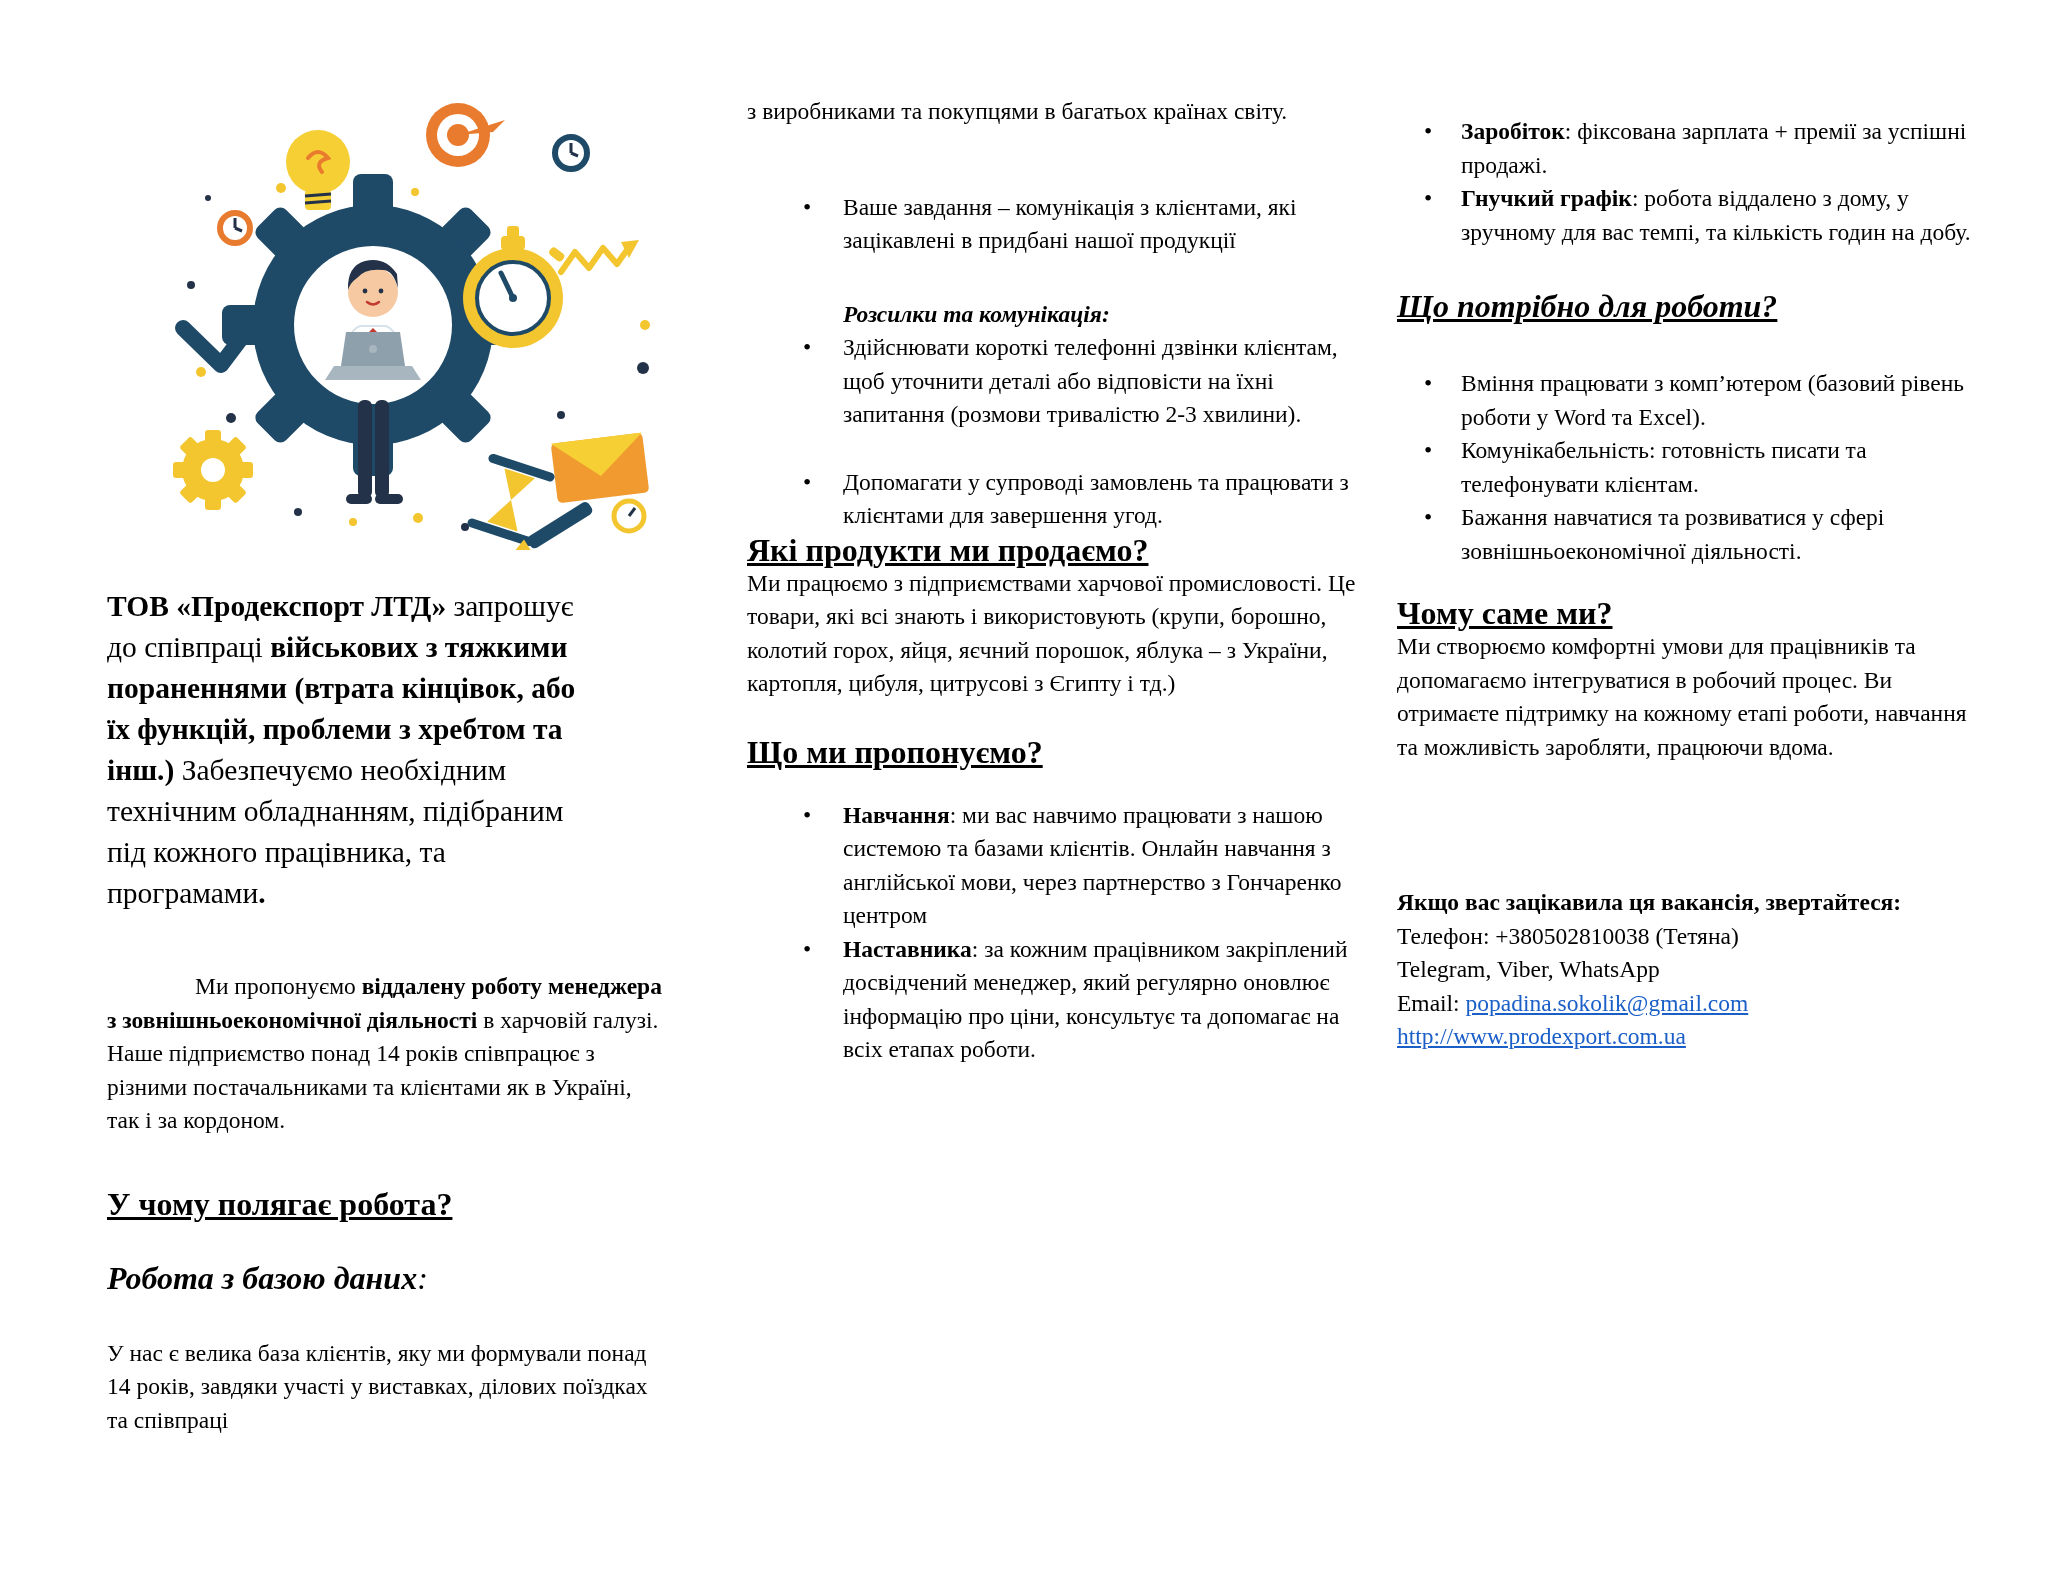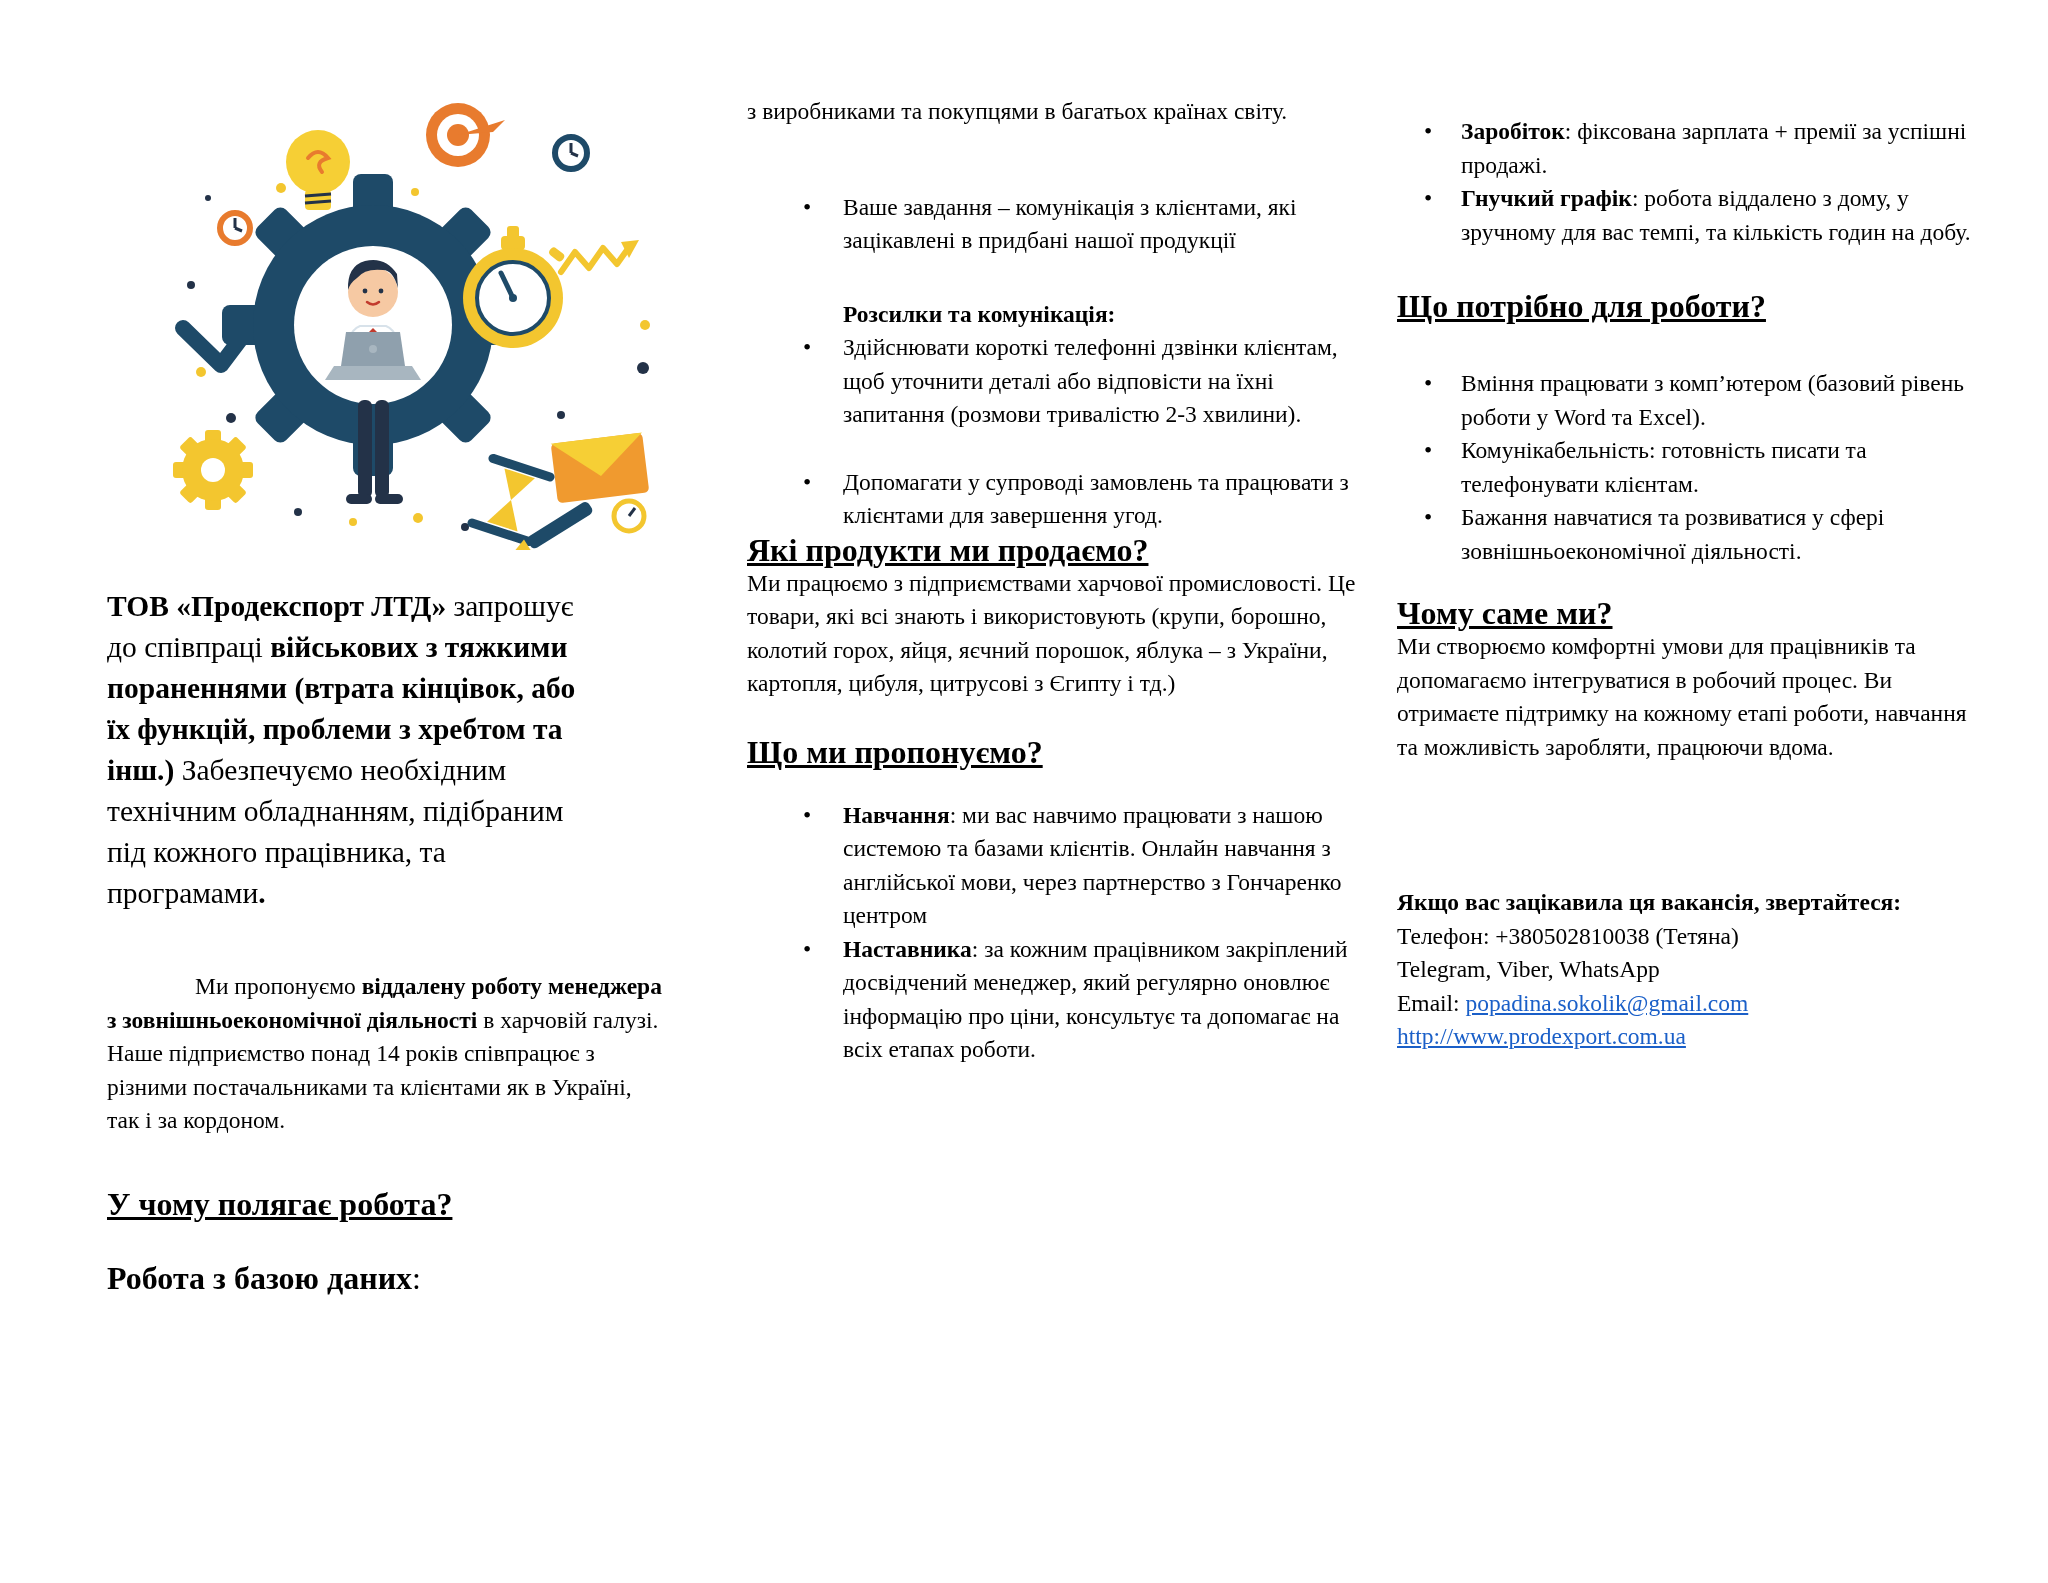--- a/index.html
+++ b/index.html
@@ -26,21 +26,21 @@
   .indent{text-indent:88px;}
   .sub{padding-left:96px;}
   .li{position:relative;}
   .li::before{content:"\2022"; position:absolute; top:0; font-size:1em;}
   .list2 .li{padding-left:96px;} .list2 .li::before{left:56px;}
   .list3 .li{padding-left:64px;} .list3 .li::before{left:27px;}
   .link{color:var(--link); text-decoration:underline; cursor:pointer;}
   .illus{display:block; margin:0 0 36px 6px;}
   .g27{margin-top:27px;} .g28{margin-top:28px;} .g30{margin-top:30px;}
   .g33{margin-top:33px;} .g34{margin-top:34px;} .g36{margin-top:49px;font-family:Liberation Serif, serif;}
-  .g40{margin-top:40px;} .g42{margin-top:42px;} .g44{margin-top:44px;}
+  .g40{margin-top:40px;font-style:italic;} .g42{margin-top:42px;} .g44{margin-top:44px;}
   .g56{margin-top:56px;} .g62{margin-top:62px;} .g122{margin-top:122px;}
   
   .fNavy{fill:var(--navy);} .fDark{fill:var(--darknavy);} .fYel{fill:var(--yellow);}
   .fYel2{fill:var(--yellow2);} .fOr{fill:var(--orange);} .fOr2{fill:var(--orange2);}
   .fSkin{fill:var(--skin);} .fLap{fill:var(--laptop);} .fLap2{fill:var(--laptop2);}
   .fRed{fill:var(--red);} .fWhite{fill:#fff;}
   .sNavy{stroke:var(--navy);} .sYel{stroke:var(--yellow);} .sOr{stroke:var(--orange);}
   .sRed{stroke:var(--red);} .none{fill:none;}
 </style>
 </head>
@@ -219,20 +219,21 @@
     </svg>
 
     <p class="big"><span class="b">ТОВ «Продекспорт ЛТД» </span><span>запрошує до співпраці </span><span class="b">військових з тяжкими пораненнями (втрата кінцівок, або їх функцій, проблеми з хребтом та інш.) </span><span>Забезпечуємо необхідним технічним обладнанням, підібраним під кожного працівника, та програмами</span><span class="b">.</span></p>
 
     <p class="t indent g56"><span>Ми пропонуємо </span><span class="b">віддалену роботу менеджера з зовнішньоекономічної діяльності </span><span>в харчовій галузі. Наше підприємство понад 14 років співпрацює з різними постачальниками та клієнтами як в Україні, так і за кордоном.</span></p>
 
     <p class="h u g36">У чому полягає робота?</p>
 
     <p class="h g40"><span>Робота з базою даних</span><span style="font-weight:400">:</span></p>
 
+    <p class="t g42">У нас є велика база клієнтів, яку ми формували понад 14 років, завдяки участі у виставках, ділових поїздках та співпраці</p>
   </div>
 
   <div class="col col2">
 
     <p class="t">з виробниками та покупцями в багатьох країнах світу.</p>
 
     <div class="list2 g62">
       <div class="li t"><span>Ваше завдання – комунікація з клієнтами, які зацікавлені в придбані нашої продукції</span></div>
       <p class="t b sub g40">Розсилки та комунікація:</p>
       <div class="li t"><span>Здійснювати короткі телефонні дзвінки клієнтам, щоб уточнити деталі або відповісти на їхні запитання (розмови тривалістю 2-3 хвилини).</span></div>

